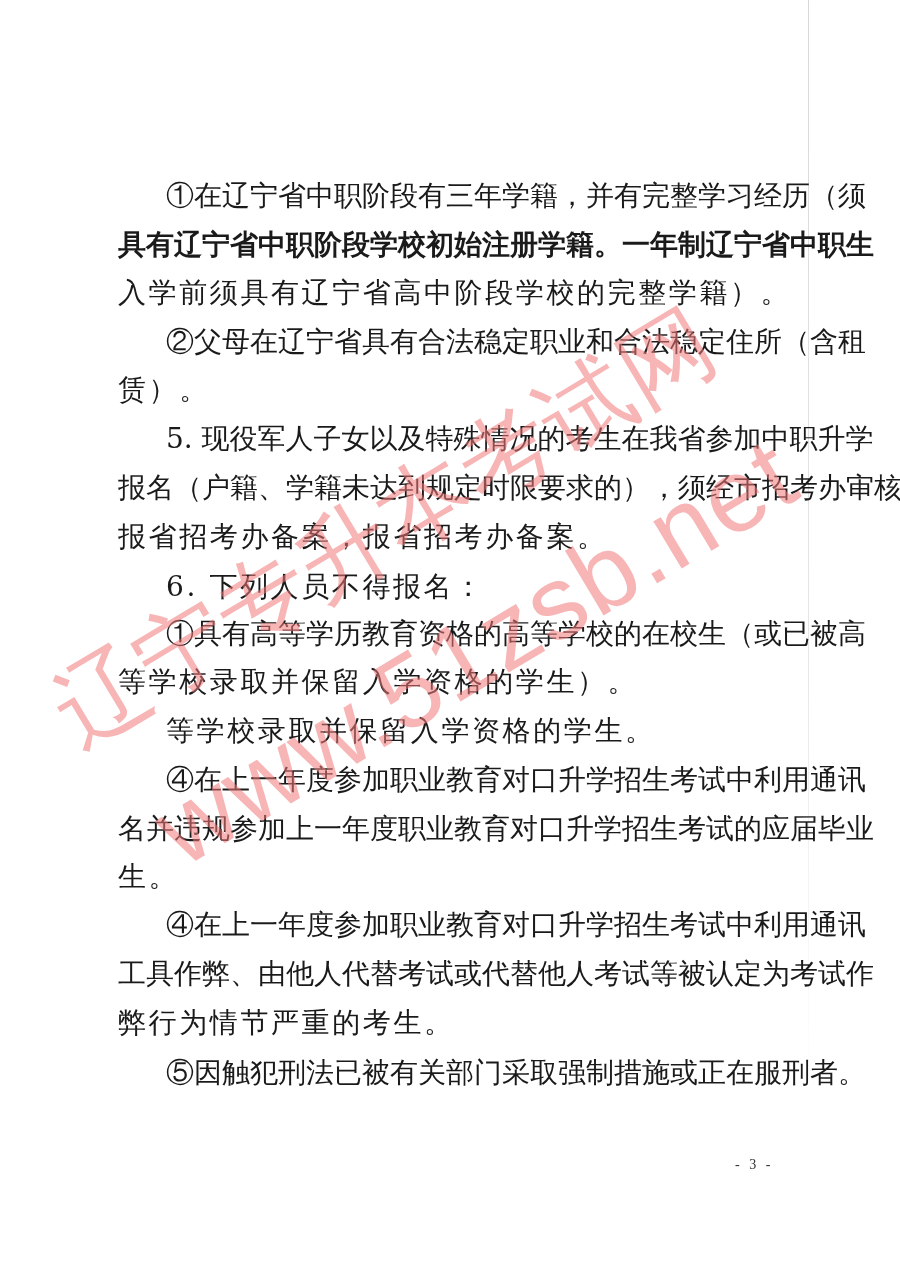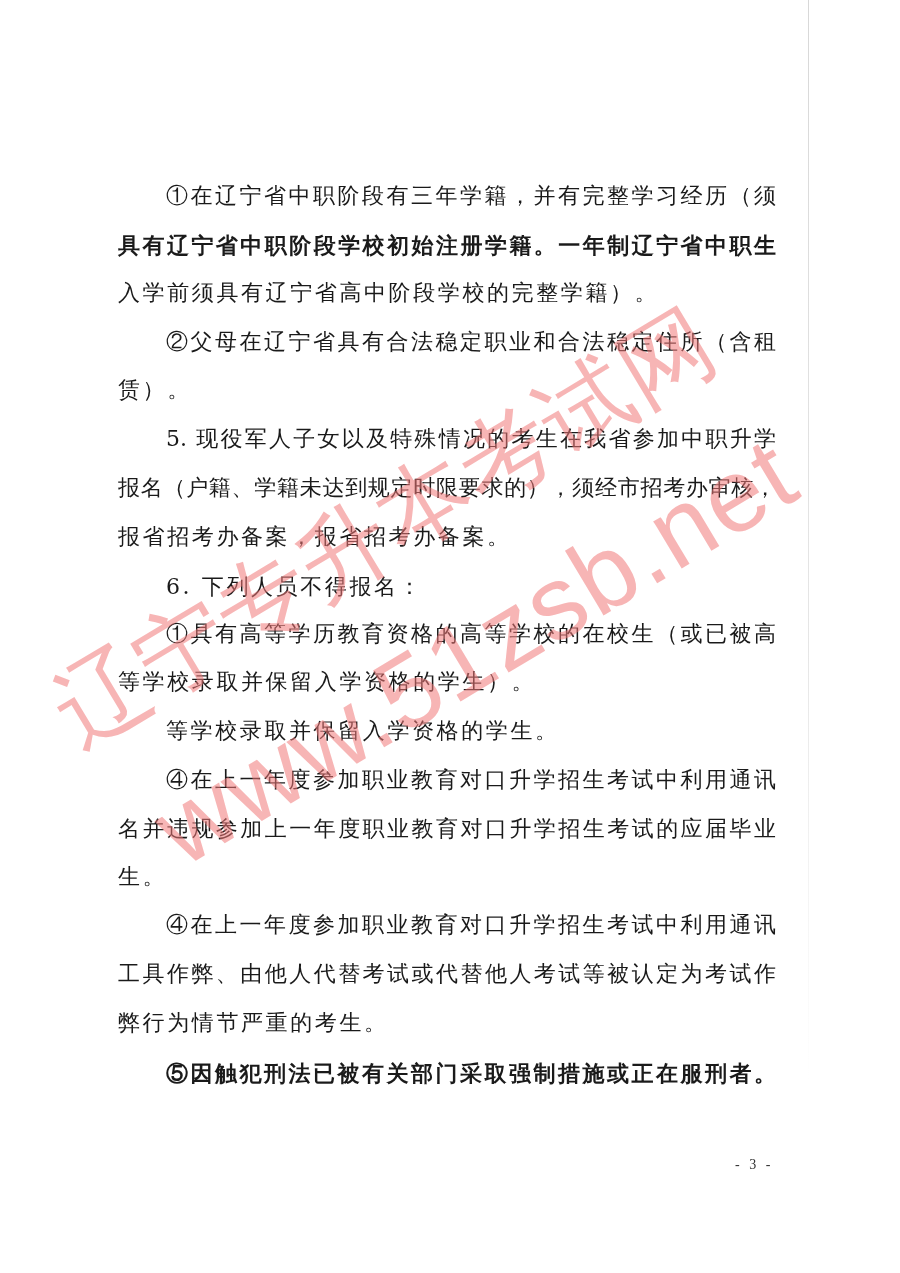--- a/index.html
+++ b/index.html
@@ -33,21 +33,21 @@
     position: absolute;
     left: 118px;
     top: 176px;
     width: 658px;
   }
   .line {
     position: absolute;
     left: 0;
     width: 658px;
     height: 40px;
-    font-size: 22px;
+    font-size: 28px;
     line-height: 40px;
     white-space: nowrap;
     overflow: visible;
   }
   .line.full {
     text-align: justify;
     text-align-last: justify;
   }
   .line.indent {
     left: 48px;
@@ -109,20 +109,20 @@
     <div class="line indent short" style="top: 391px;">6. 下列人员不得报名：</div>
     <div class="line indent full" style="top: 438px;">①具有高等学历教育资格的高等学校的在校生（或已被高</div>
     <div class="line short" style="top: 486px;">等学校录取并保留入学资格的学生）。</div>
     <div class="line indent short" style="top: 535px;">等学校录取并保留入学资格的学生。</div>
     <div class="line indent full" style="top: 584px;">④在上一年度参加职业教育对口升学招生考试中利用通讯</div>
     <div class="line full" style="top: 633px;">名并违规参加上一年度职业教育对口升学招生考试的应届毕业</div>
     <div class="line short" style="top: 681px;">生。</div>
     <div class="line indent full" style="top: 729px;">④在上一年度参加职业教育对口升学招生考试中利用通讯</div>
     <div class="line full" style="top: 778px;">工具作弊、由他人代替考试或代替他人考试等被认定为考试作</div>
     <div class="line short" style="top: 827px;">弊行为情节严重的考生。</div>
-    <div class="line indent full" style="top: 877px; font-weight: bold;">⑤因触犯刑法已被有关部门采取强制措施或正在服刑者。</div>
+    <div class="line indent full" style="top: 877px;">⑤因触犯刑法已被有关部门采取强制措施或正在服刑者。</div>
   </div>
 
   <div class="watermark wm-cn">辽宁专升本考试网</div>
   <div class="watermark wm-url">www.51zsb.net</div>
 
   <div class="page-number">- 3 -</div>
 </div>
 
 </body></html>

